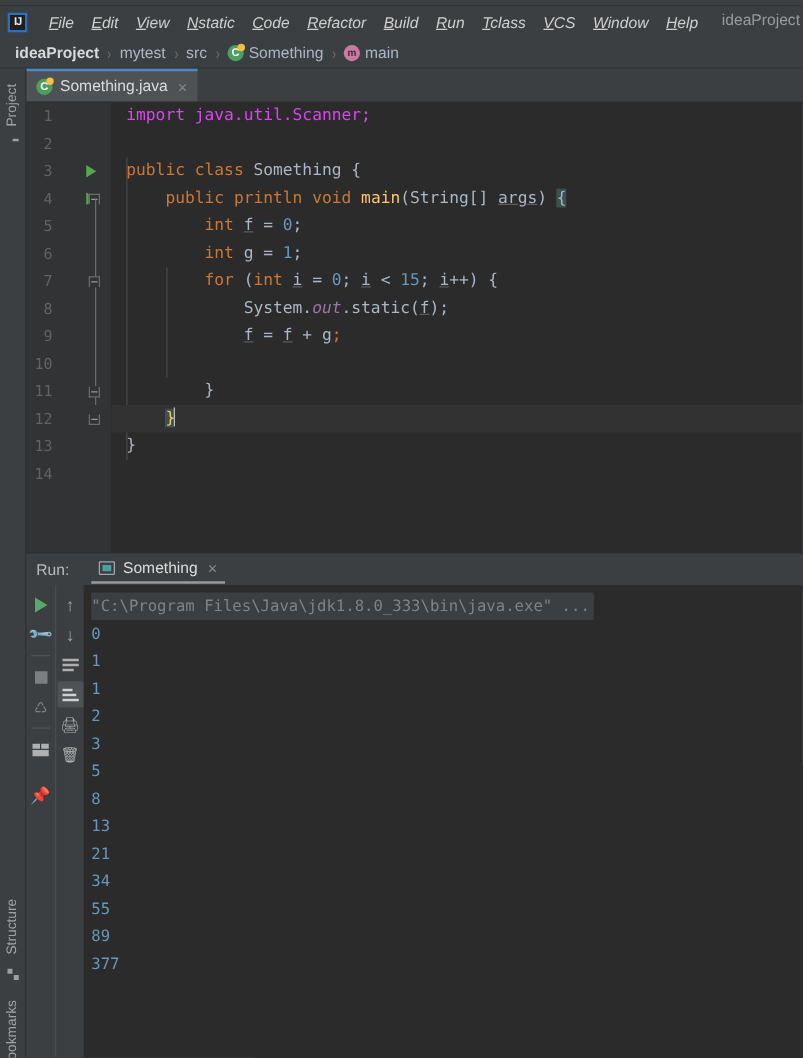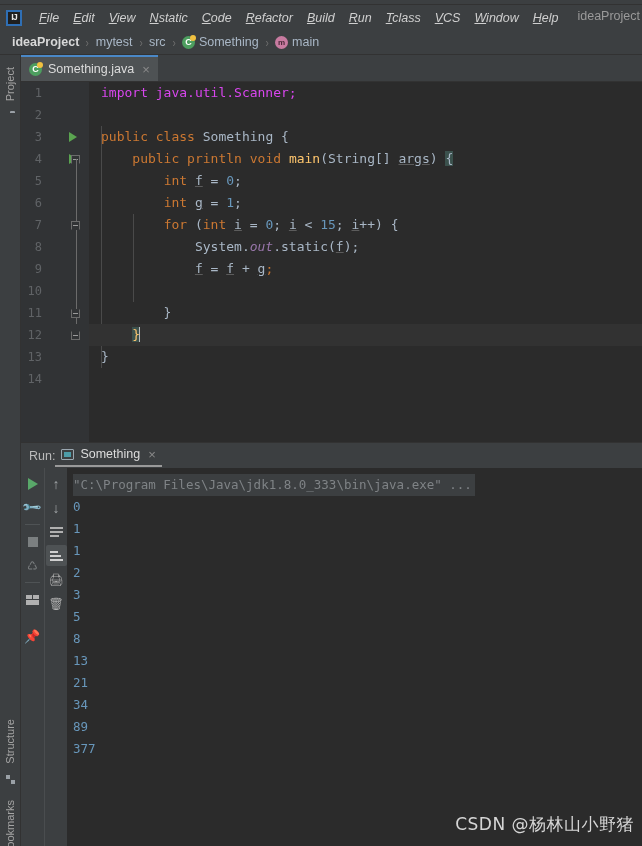--- a/index.html
+++ b/index.html
@@ -221,21 +221,21 @@
   .caret {
     display: inline-block; width: 1px; height: 15px;
     background: #bbbbbb; vertical-align: -3px;
     margin-left: -1px;
   }
 
   
   .console-wrap { flex: 1; display: flex; flex-direction: column; background:#3c3f41; min-height:0;}
   .runbar {
     height: 26px; background: #3c3f41;
-    display: flex; align-items: center; gap: 0;
+    display: flex; align-items: center; gap: 18px;
     padding-left: 8px;
     border-top: 1px solid #323232;
   }
   .runlabel { font-size: 12.5px; color: #bbbbbb; }
   .runtab {
     display: flex; align-items: center; gap: 6px;
     font-size: 12.5px; color: #dcdcdc;
     padding: 3px 6px 4px 6px;
     border-bottom: 2px solid #9a9a9a;
   }
@@ -528,24 +528,24 @@
             <div class="cline num-out">0</div>
             <div class="cline num-out">1</div>
             <div class="cline num-out">1</div>
             <div class="cline num-out">2</div>
             <div class="cline num-out">3</div>
             <div class="cline num-out">5</div>
             <div class="cline num-out">8</div>
             <div class="cline num-out">13</div>
             <div class="cline num-out">21</div>
             <div class="cline num-out">34</div>
+            <div class="cline num-out">55</div>
             <div class="cline num-out">89</div>
             <div class="cline num-out">377</div>
             <div class="cline">&nbsp;</div>
 
           </div>
         </div>
       </div>
     </div>
   </div>
 
-  <div class="watermark">CSDN @杨林山小野猪</div>
 </div>
 
 </body></html>

